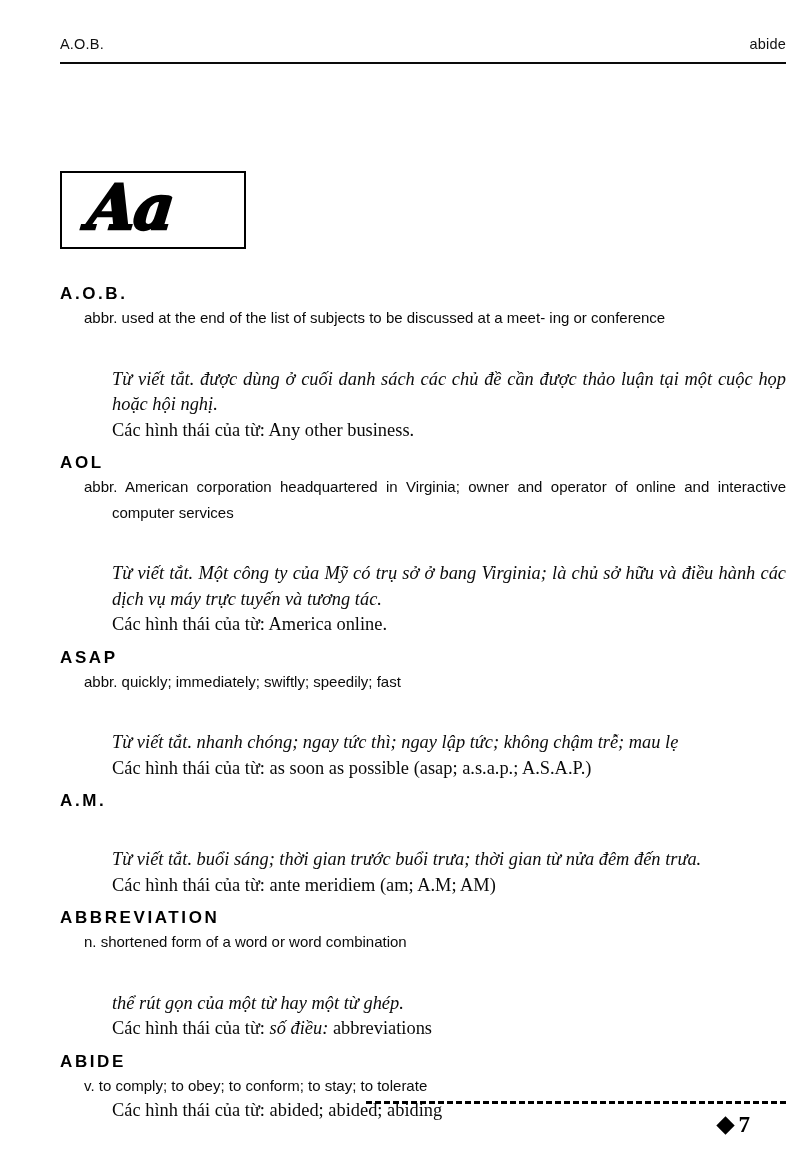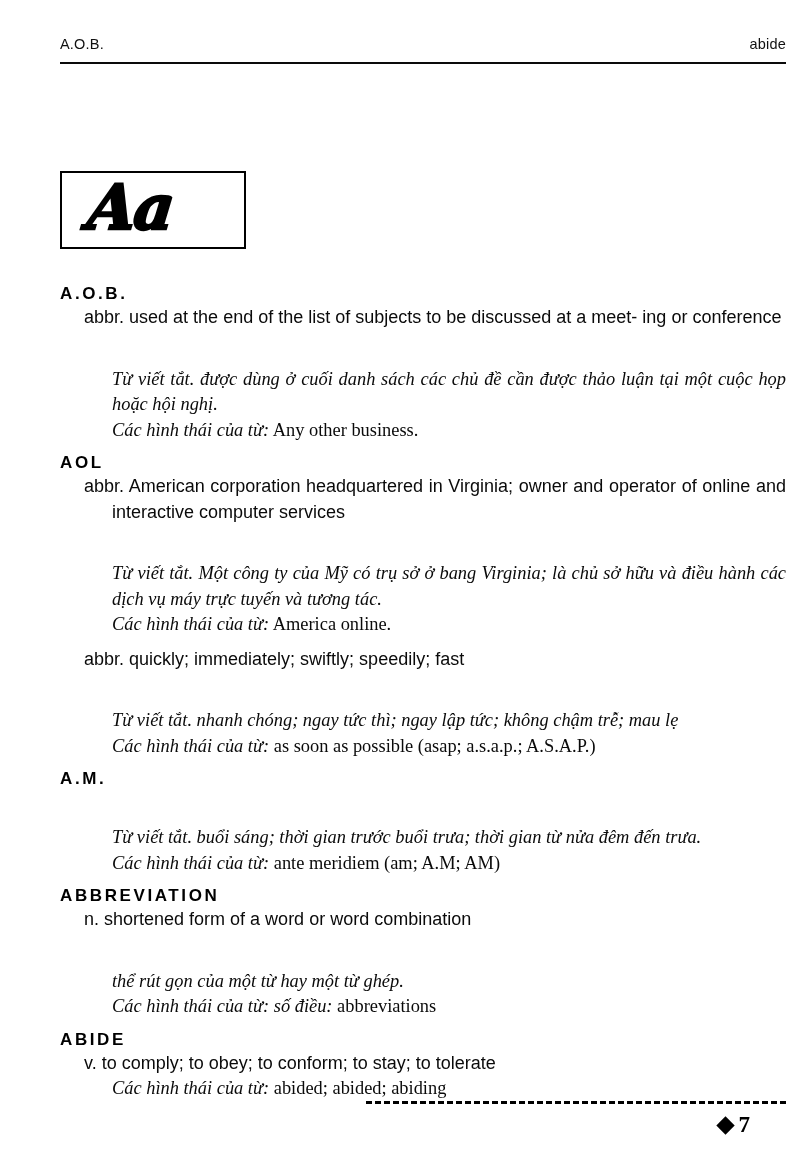--- a/index.html
+++ b/index.html
@@ -89,21 +89,21 @@
     font-weight: bold;
     font-size: 17px;
     letter-spacing: 2.6px;
     line-height: 21px;
     margin: 0 0 1px 0;
     color: #000;
   }
 
   .def-en {
     font-family: "Liberation Sans", sans-serif;
-    font-size: 18px;
+    font-size: 15px;
     line-height: 25.5px;
     margin: 0;
     padding-left: 52px;
     text-indent: -28px;
     text-align: justify;
     text-justify: inter-word;
     color: #0a0a0a;
   }
   .def-en .pos { white-space: nowrap; }
 
@@ -122,21 +122,20 @@
 
   .forms {
     font-family: "Liberation Serif", serif;
     font-size: 18.4px;
     line-height: 25.5px;
     margin: 0;
     padding-left: 52px;
     color: #0a0a0a;
   }
   .forms .forms-label {
-    font-style: italic;
     text-align: right;
   }
   .forms .forms-value {
     font-style: normal;
     text-align: right;
   }
   .forms .forms-value .vi-inline {
     font-style: italic;
   }
 
@@ -194,20 +193,21 @@
     </div>
 
     <div class="entry">
       <div class="headword">AOL</div>
       <div class="def-en"><span class="pos">abbr.</span> <span>American corporation headquartered in Virginia; owner and operator of online and interactive computer services</span></div>
       <div class="def-vi justified-block">Từ viết tắt. Một công ty của Mỹ có trụ sở ở bang Virginia; là chủ sở hữu và điều hành các dịch vụ máy trực tuyến và tương tác.</div>
       <div class="forms"><span class="forms-label">Các hình thái của từ:</span> <span class="forms-value">America online.</span></div>
     </div>
 
     <div class="entry">
+      <div class="headword">ASAP</div>
       <div class="def-en"><span class="pos">abbr.</span> <span>quickly; immediately; swiftly; speedily; fast</span></div>
       <div class="def-vi justified-block">Từ viết tắt. nhanh chóng; ngay tức thì; ngay lập tức; không chậm trễ; mau lẹ</div>
       <div class="forms"><span class="forms-label">Các hình thái của từ:</span> <span class="forms-value">as soon as possible (asap; a.s.a.p.; A.S.A.P.)</span></div>
     </div>
 
     <div class="entry">
       <div class="headword">A.M.</div>
       <div class="def-vi justified-block">Từ viết tắt. buổi sáng; thời gian trước buổi trưa; thời gian từ nửa đêm đến trưa.</div>
       <div class="forms"><span class="forms-label">Các hình thái của từ:</span> <span class="forms-value">ante meridiem (am; A.M; AM)</span></div>
     </div>

